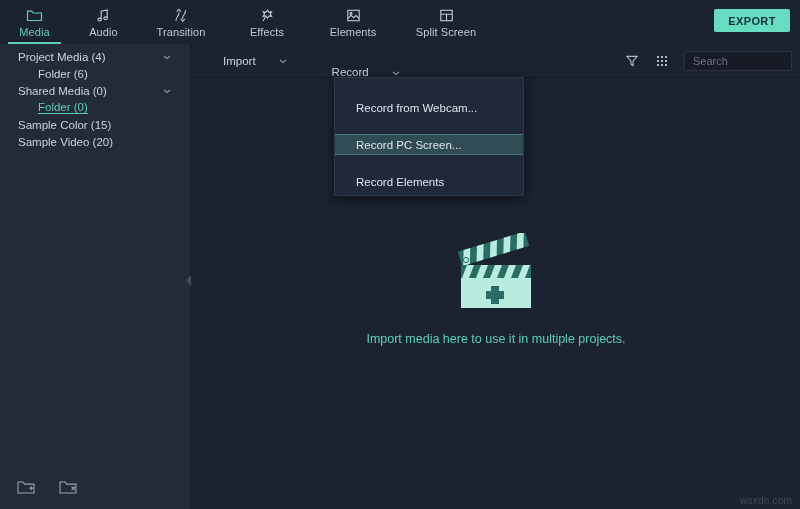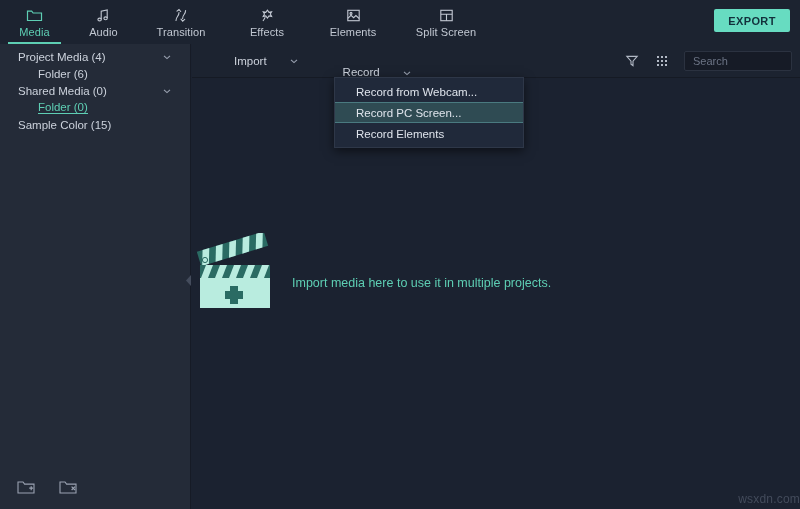--- a/index.html
+++ b/index.html
@@ -111,21 +111,21 @@
     width: 608px; height: 34px;
     background: #1c2330;
     border-bottom: 1px solid #151a24;
     display: flex; align-items: center;
   }
   .tb-btn {
     display: flex; align-items: center; gap: 22px;
     font-size: 11.5px; color: #ccd2dc;
     cursor: pointer; height: 34px;
   }
-  #import-btn { margin-left: 42px; }
+  #import-btn { margin-left: 31px; }
   #record-btn { margin-left: 44px; align-items: flex-end; }
   .caret { width: 10px; height: 10px; }
 
   #tb-right {
     position: absolute; right: 8px; top: 0;
     height: 34px; display: flex; align-items: center; gap: 14px;
   }
   .tb-icon { cursor: pointer; width: 16px; height: 16px;
              display: flex; align-items: center; justify-content: center; }
   #search-box {
@@ -145,21 +145,21 @@
   #search-input::placeholder { color: #6b7384; }
 
   
   #canvas {
     position: absolute; left: 192px; top: 78px;
     width: 608px; height: 431px;
     background: #1b2230;
   }
   #empty-state {
     position: absolute; left: 0; right: 0; top: 155px;
-    display: flex; flex-direction: row; align-items: center; gap: 14px;
+    display: flex; flex-direction: column; align-items: center;
   }
   #clapper { width: 86px; height: 80px; }
   #empty-text {
     margin-top: 19px;
     font-size: 12.5px; color: #5ecfb4;
   }
 
   
   #record-menu {
     position: absolute; left: 334px; top: 77px;
@@ -169,31 +169,32 @@
     box-shadow: 0 3px 10px rgba(0,0,0,.55);
     padding: 3px 0;
     z-index: 40;
   }
   .menu-item {
     height: 21px;
     display: flex; align-items: center;
     padding-left: 21px;
     font-size: 11.5px; color: #dfe4ec;
     cursor: pointer;
+    margin-top: 16px;
   }
   .menu-item.hl {
     background: #2f4b53;
     border-top: 1px solid #4a7a80;
     border-bottom: 1px solid #4a7a80;
   }
 
   
   #watermark {
-    position: absolute; right: 0; bottom: 3px;
-    font-size: 12px; color: #434b5b;
+    position: absolute; right: 8px; bottom: 3px;
+    font-size: 10px; color: #434b5b;
     letter-spacing: .2px;
     margin-top: 28px;
   }
 </style>
 </head>
 <body>
 
 <div id="app">
 
   <div id="topbar">
@@ -291,20 +292,23 @@
       </div>
 
       <div class="side-item indent sel">
         <span class="side-label">Folder (0)</span>
       </div>
 
       <div class="side-item">
         <span class="side-label">Sample Color (15)</span>
       </div>
 
+      <div class="side-item">
+        <span class="side-label">Sample Video (20)</span>
+      </div>
     </div>
 
     <div id="side-bottom">
       <span class="side-btn">
         <svg width="20" height="18" viewBox="0 0 20 18" fill="none" stroke="#9aa2b1" stroke-width="1.1">
           <path d="M2 15V4h5l1.6 2.1H18V15z"></path>
           <path d="M13.2 10.2h4M15.2 8.2v4" stroke-width="1.2"></path>
         </svg>
       </span>
       <span class="side-btn">

